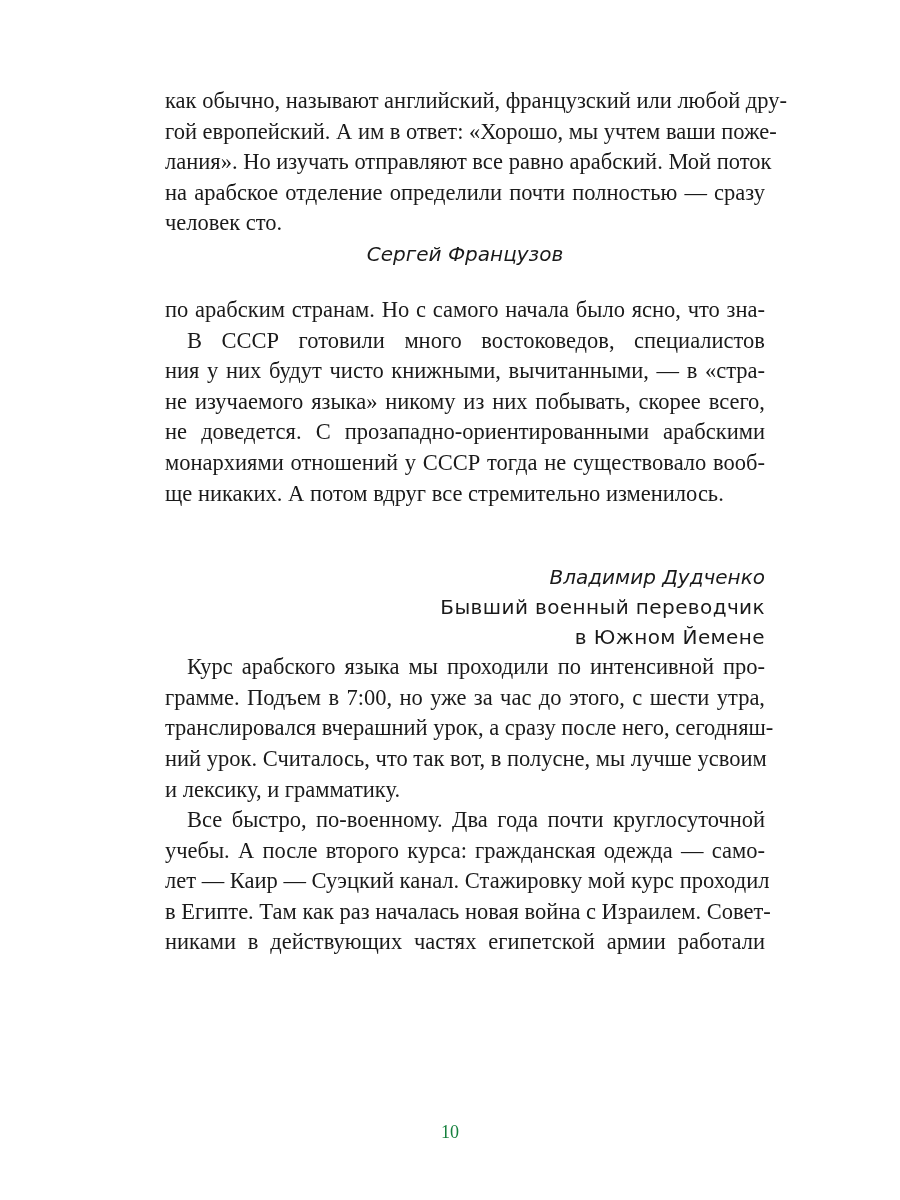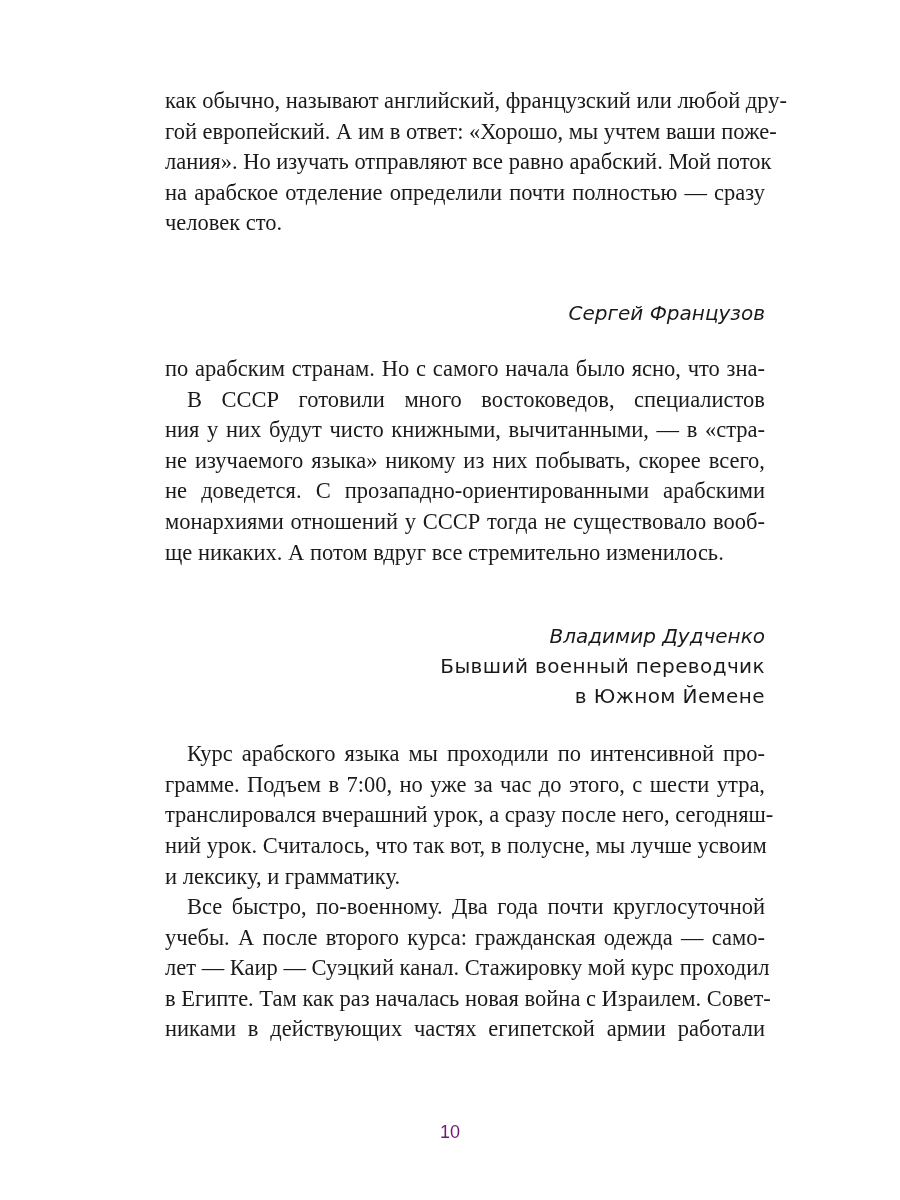--- a/index.html
+++ b/index.html
@@ -20,58 +20,58 @@
     text-align: right;
     font-size: 20px;
     line-height: 30px;
     color: #1a1a1a;
   }
   .attribution .author { font-style: italic; }
   .attribution .role { font-style: normal; letter-spacing: 0.4px; }
   .page-number {
     position: absolute; left: 0; width: 900px; top: 1122px;
     text-align: center;
-    font-family: Liberation Sans, sans-serif;
-    font-size: 18px; color: #701a75;
+    font-family: Liberation Serif, serif;
+    font-size: 18px; color: #15803d;
   }
 </style>
 </head>
 <body>
 
 <div class="page">
 
   <p class="body-text">
     <span class="line">как обычно, называют английский, французский или любой дру-</span>
     <span class="line">гой европейский. А им в ответ: «Хорошо, мы учтем ваши поже-</span>
     <span class="line">лания». Но изучать отправляют все равно арабский. Мой поток</span>
     <span class="line">на арабское отделение определили почти полностью — сразу</span>
     <span class="line last">человек сто.</span>
   </p>
 
-  <div class="attribution" style="margin-top:59px;">
+  <div class="attribution" style="text-align:center;">
     <div class="author">Сергей Французов</div>
   </div>
 
   <p class="body-text" style="margin-top:26px;">
     <span class="line">по арабским странам. Но с самого начала было ясно, что зна-</span>
     <span class="line indent">В СССР готовили много востоковедов, специалистов</span>
     <span class="line">ния у них будут чисто книжными, вычитанными, — в «стра-</span>
     <span class="line">не изучаемого языка» никому из них побывать, скорее всего,</span>
     <span class="line">не доведется. С прозападно-ориентированными арабскими</span>
     <span class="line">монархиями отношений у СССР тогда не существовало вооб-</span>
     <span class="line last">ще никаких. А потом вдруг все стремительно изменилось.</span>
   </p>
 
   <div class="attribution" style="margin-top:53px;">
     <div class="author">Владимир Дудченко</div>
     <div class="role">Бывший военный переводчик</div>
     <div class="role">в Южном Йемене</div>
   </div>
 
-  <p class="body-text" style="margin-top:28px;">
+  <p class="body-text" style="">
     <span class="line indent">Курс арабского языка мы проходили по интенсивной про-</span>
     <span class="line">грамме. Подъем в 7:00, но уже за час до этого, с шести утра,</span>
     <span class="line">транслировался вчерашний урок, а сразу после него, сегодняш-</span>
     <span class="line">ний урок. Считалось, что так вот, в полусне, мы лучше усвоим</span>
     <span class="line last">и лексику, и грамматику.</span>
   </p>
 
   <p class="body-text">
     <span class="line indent">Все быстро, по-военному. Два года почти круглосуточной</span>
     <span class="line">учебы. А после второго курса: гражданская одежда — само-</span>

